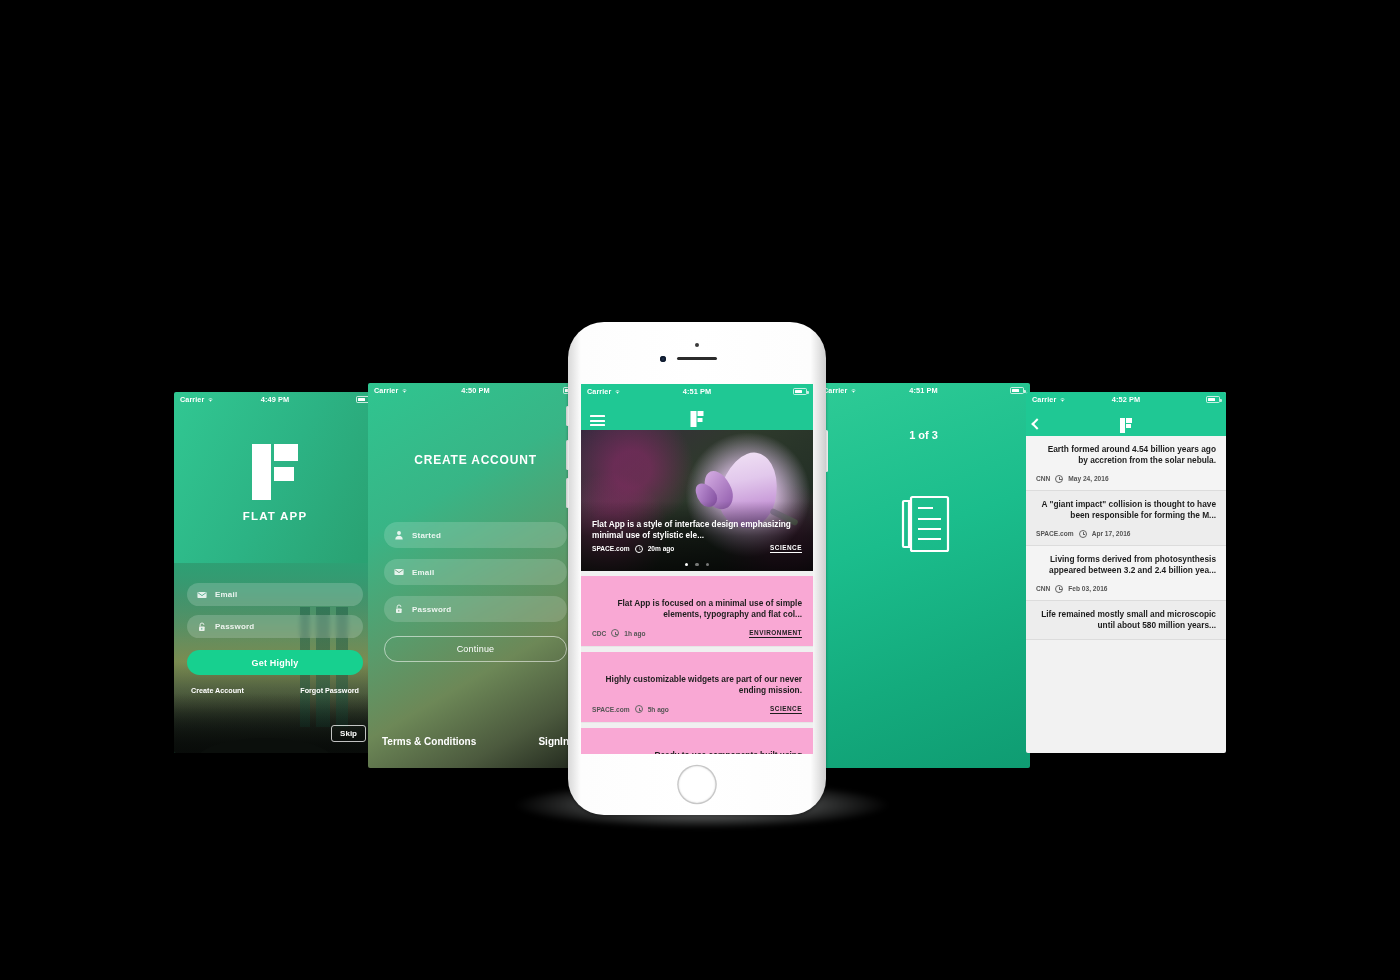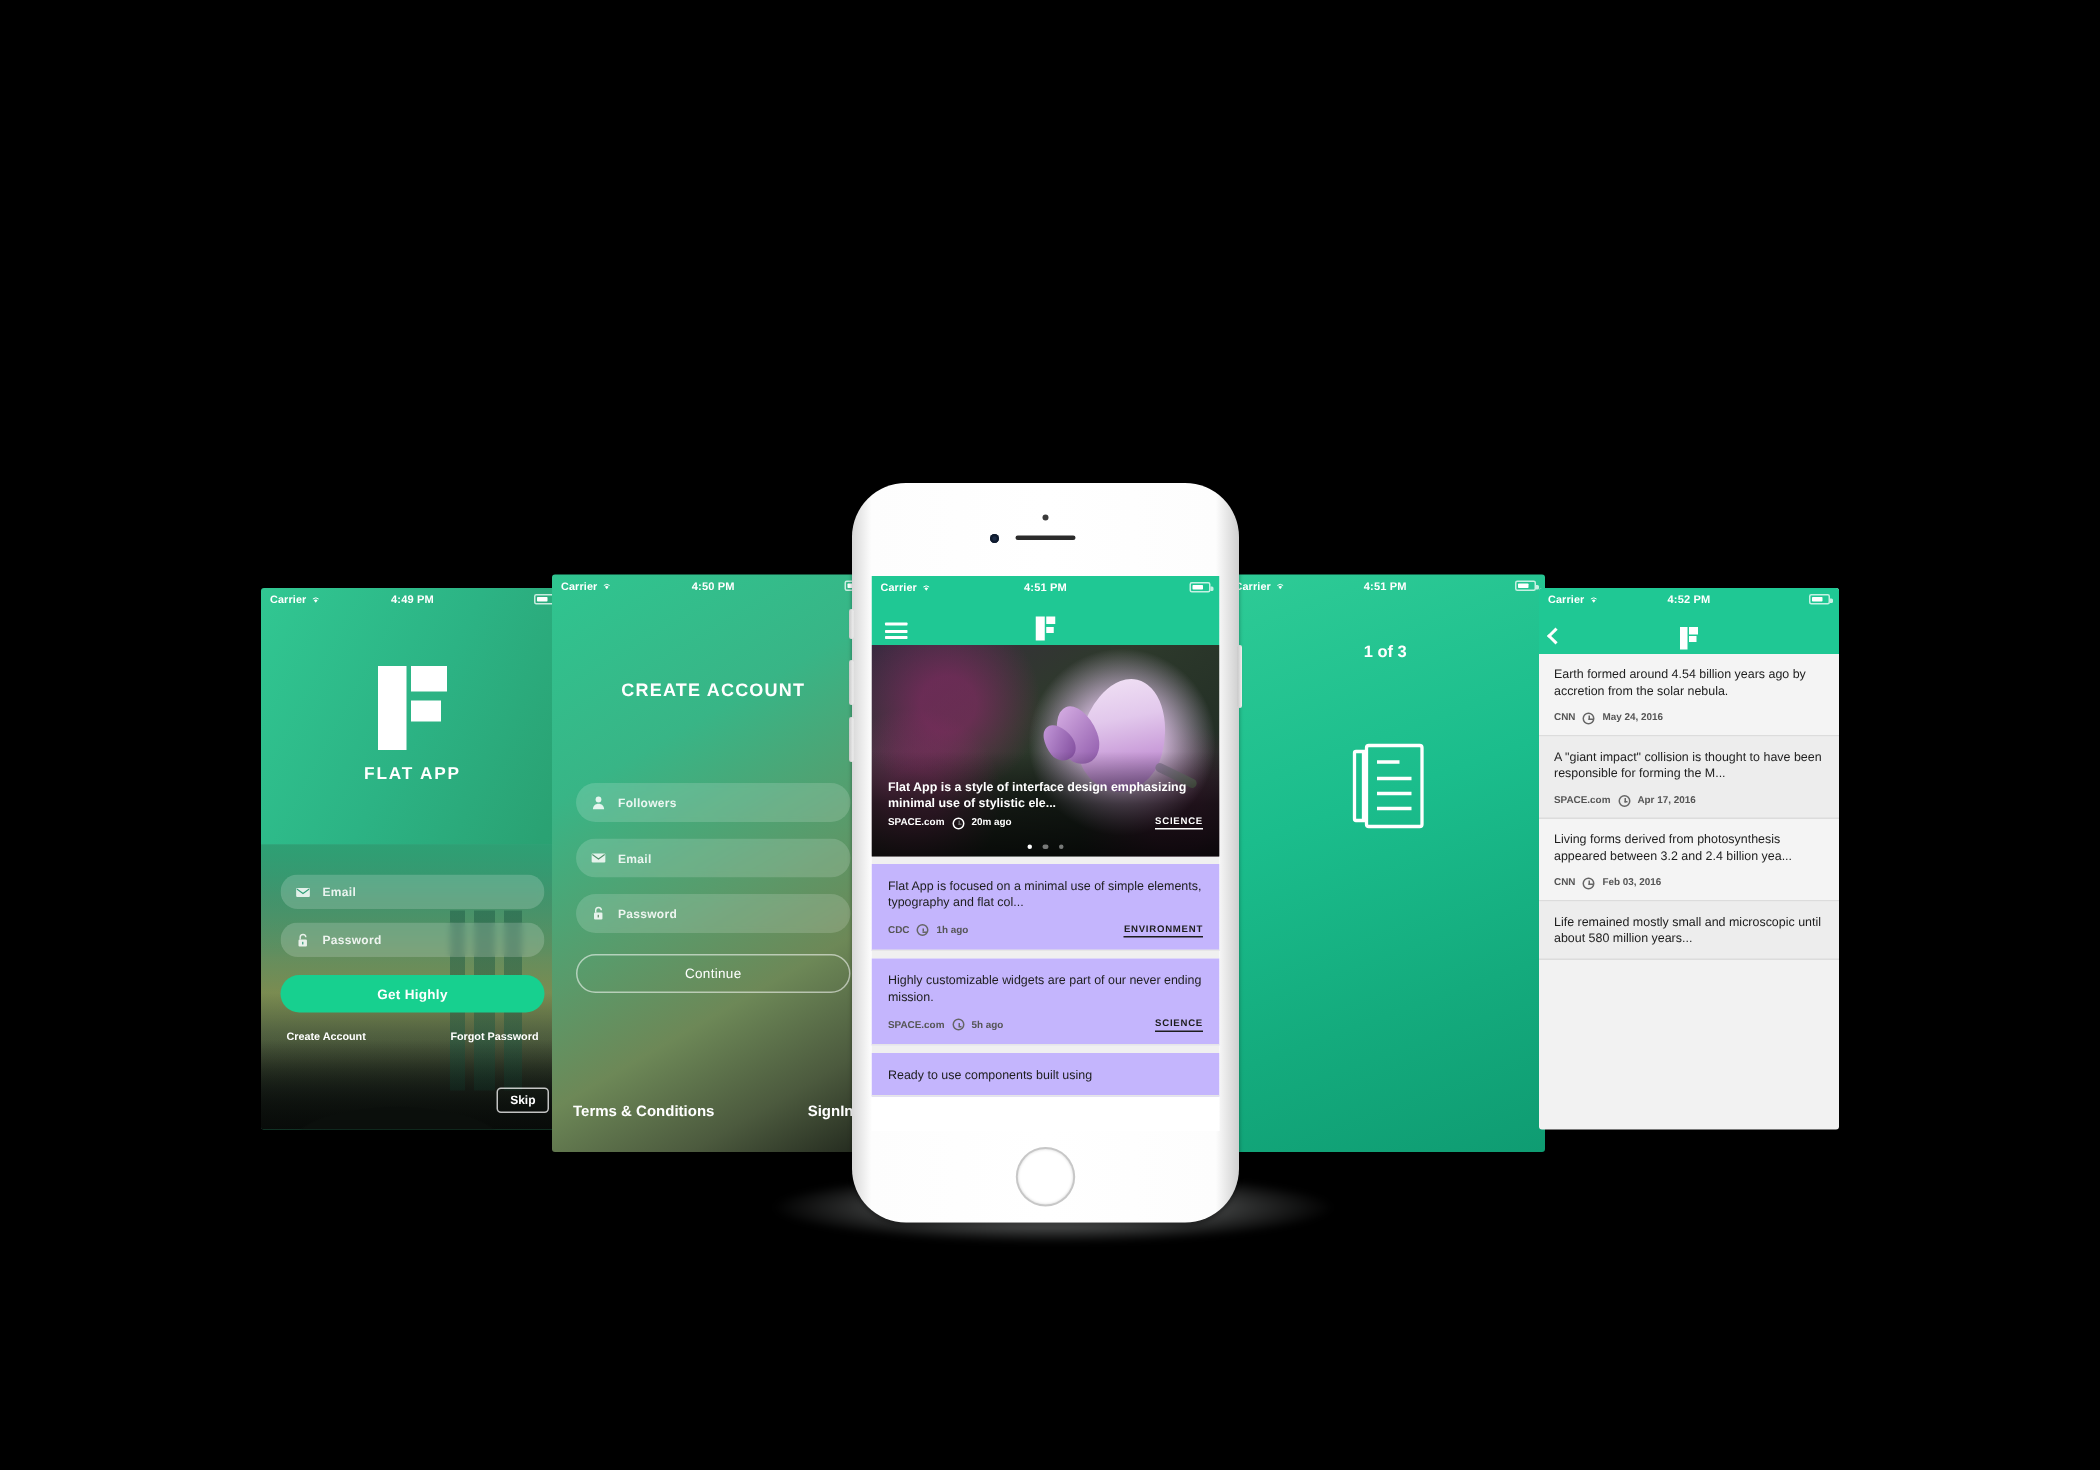--- a/index.html
+++ b/index.html
@@ -166,22 +166,22 @@
   .hero-meta { position:absolute; left:11px; right:11px; bottom:18px;
                display:flex; align-items:center; gap:5px;
                color:#fff; font-size:6.6px; font-weight:bold; }
   .dots { position:absolute; left:0; right:0; bottom:5px; display:flex;
           justify-content:center; gap:7px; }
   .dots i { width:3.4px; height:3.4px; border-radius:50%; background:rgba(255,255,255,.45); display:block;}
   .dots i.on { background:#fff; }
   .tag { margin-left:auto; font-size:6.4px; font-weight:bold; letter-spacing:.5px;
          border-bottom:1.2px solid currentColor; padding-bottom:1px; }
 
-  .card { background:#c4b5fd; border-bottom:1px solid #e6e6e6; padding:9px 11px 8px; }
-  .card-title { color:#1d1d1d; font-size:8.3px; font-weight:normal; line-height:1.38; }
+  .card { background:#f9a8d4; border-bottom:1px solid #e6e6e6; padding:22px 11px 8px; }
+  .card-title { color:#1d1d1d; font-size:8.3px; font-weight:bold; line-height:1.38;text-align:right; }
   .card-meta { display:flex; align-items:center; gap:5px; margin-top:8px;
                color:#555; font-size:6.6px; font-weight:bold; }
   .card-meta .tag { color:#1d1d1d; }
   .clock { width:8px; height:8px; border:1px solid #666; border-radius:50%; position:relative; flex:none;}
   .clock::before{content:''; position:absolute; left:3px; top:1.5px; width:1px; height:2.6px; background:#666;}
   .clock::after{content:''; position:absolute; left:3.2px; top:3.6px; width:2.4px; height:1px; background:#666;}
   .feed-gap { height:5px; background:#f0f0f0; }
 
   
   #screen4 {
@@ -317,21 +317,21 @@
       <div class="ca-title">CREATE ACCOUNT</div>
 
       <div style="position:absolute;left:16px;right:16px;top:139px;">
         <div class="field">
           <span class="icn">
             <svg viewBox="0 0 14 14" width="10" height="10">
                 <circle cx="7" cy="4.2" r="2.7" fill="#fff" opacity=".92"></circle>
                 <path d="M1.8 13.2c0-3 2.3-5 5.2-5s5.2 2 5.2 5z" fill="#fff" opacity=".92"></path>
               </svg>
           </span>
-          <span class="ph">Followers</span>
+          <span class="ph">Started</span>
         </div>
         <div class="field" style="margin-top:11px;">
           <span class="icn">
             <svg viewBox="0 0 16 12" width="10" height="10">
                 <rect x=".7" y="1.2" width="14.6" height="9.6" rx="1.2" fill="#fff" opacity=".9"></rect>
                 <path d="M1.4 2.2 8 7l6.6-4.8" stroke="#4f8f68" stroke-width="1.2" fill="none"></path>
               </svg>
           </span>
           <span class="ph">Email</span>
         </div>

